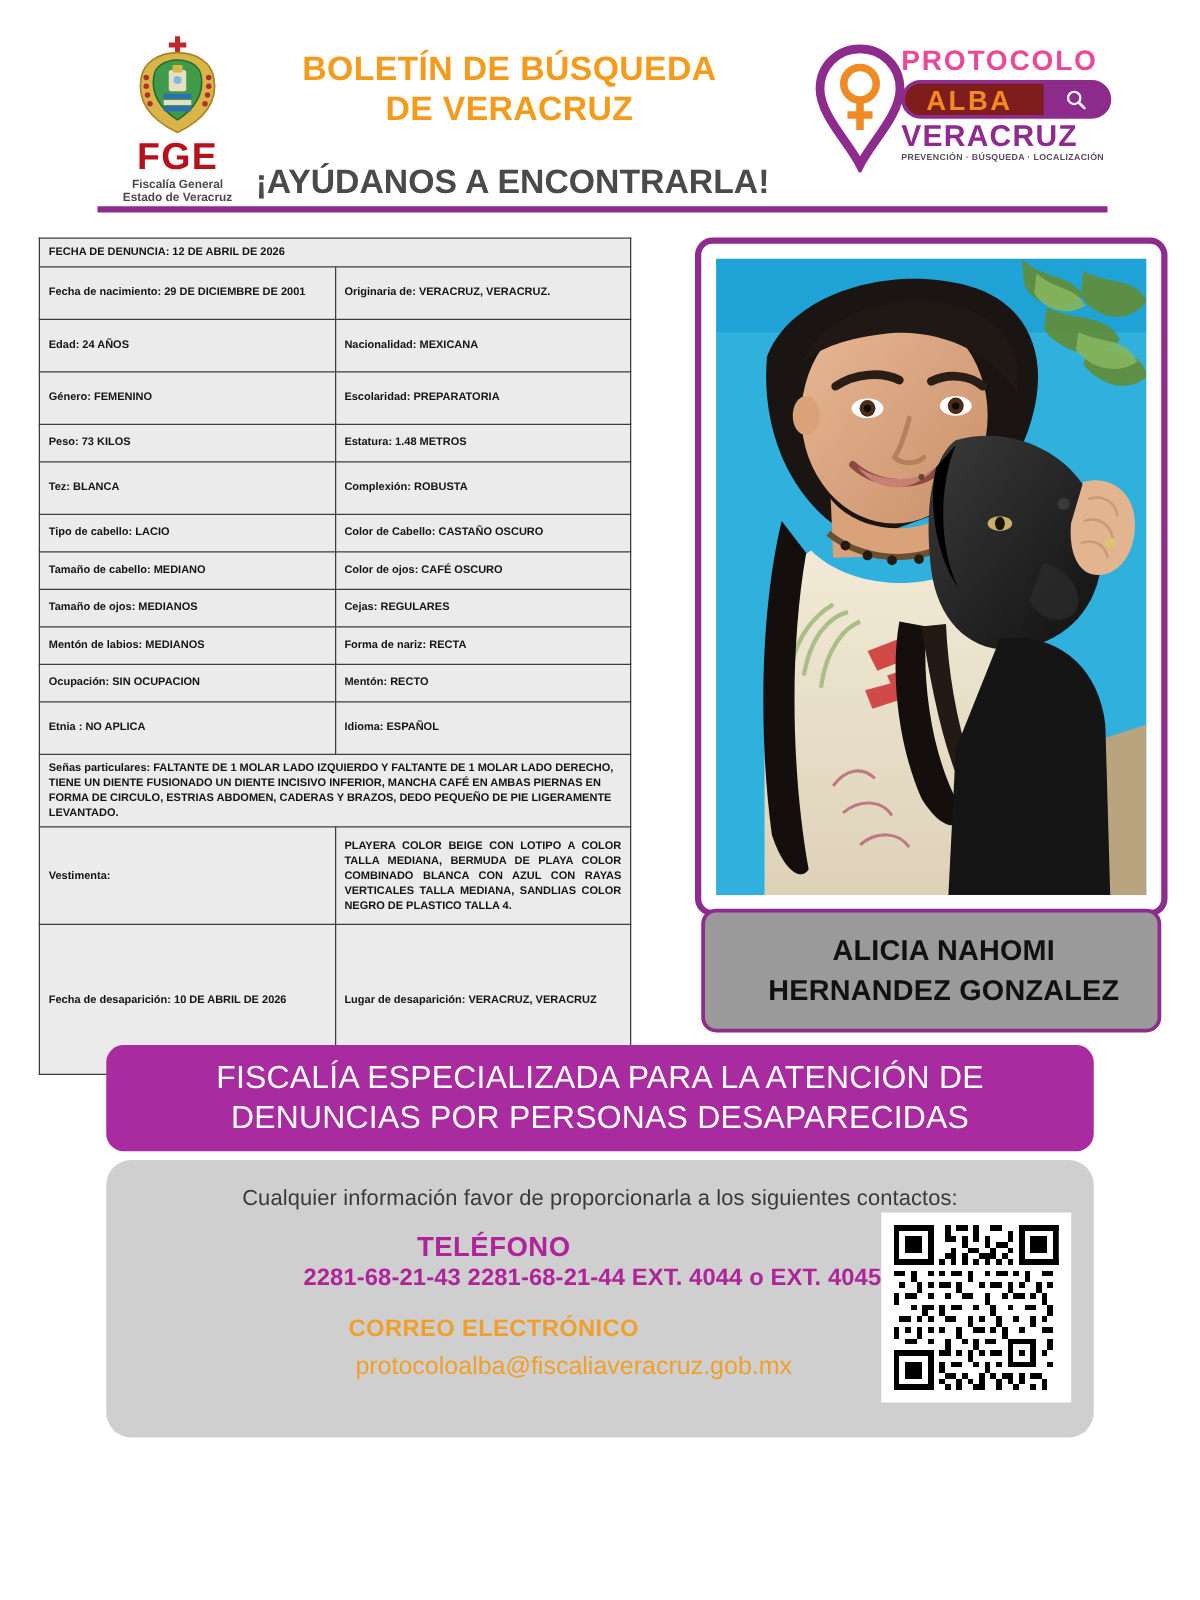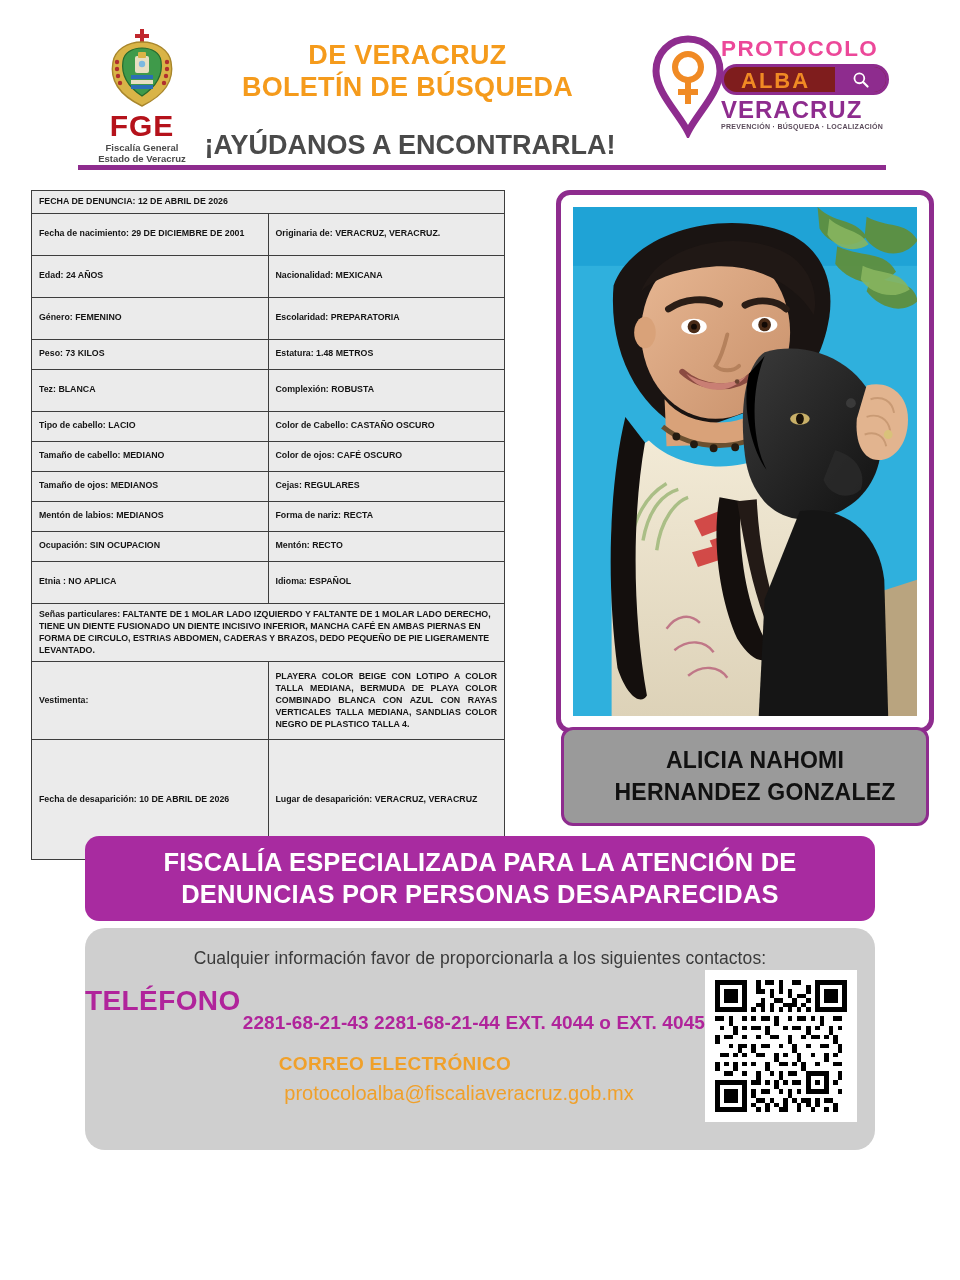--- a/index.html
+++ b/index.html
@@ -77,30 +77,30 @@
                 display: flex; flex-direction: column; align-items: center;
                 justify-content: center; padding-left: 20px; }
   .name-line { font-size: 23px; font-weight: bold; color: #111; line-height: 1.35;
                letter-spacing: 0.2px; }
 
   
   .banner { position: absolute; left: 85px; top: 836px; width: 790px; height: 85px;
             background: #A82BA0; border-radius: 14px;
             display: flex; flex-direction: column; align-items: center;
             justify-content: center; }
-  .banner-line { color: #fff; font-size: 25.5px; font-weight: bold; line-height: 1.25;
+  .banner-line { color: #fff; font-size: 25.5px; font-weight: normal; line-height: 1.25;
                  letter-spacing: 0.2px; text-align: right; }
 
   
   .contact { position: absolute; left: 85px; top: 928px; width: 790px; height: 222px;
              background: #cfcfcf; border-radius: 20px; }
   .contact-head { position: absolute; left: 0; top: 20px; width: 790px; text-align: center;
                   font-size: 17.5px; font-weight: normal; color: #3a3a3a; letter-spacing: 0.1px; }
-  .tel-label { position: absolute; left: 0; top: 57px; width: 620px; 
-               font-size: 28px; font-weight: bold; color: #B0249B; letter-spacing: 0.4px; }
+  .tel-label { position: absolute; left: 0; top: 57px; width: 620px; text-align: center;
+               font-size: 22px; font-weight: bold; color: #B0249B; letter-spacing: 0.4px; }
   .tel-nums { position: absolute; left: 0; top: 84px; width: 620px; text-align: right;
               font-size: 19px; font-weight: bold; color: #B0249B; letter-spacing: 0.1px;
               white-space: nowrap; }
   .mail-label { position: absolute; left: 0; top: 125px; width: 620px; text-align: center;
                 font-size: 19px; font-weight: bold; color: #F0A02A; letter-spacing: 0.3px; }
   .mail-addr { position: absolute; left: 0; top: 154px; width: 748px; text-align: center;
                font-size: 20px; color: #F0A02A; letter-spacing: 0px; }
   .qr-box { position: absolute; left: 620px; top: 42px; width: 152px; height: 152px;
             background: #ffffff; padding: 10px; }
   .qr { width: 100%; height: 100%; display: block; }
@@ -142,22 +142,22 @@
         </svg>
       </div>
       <div class="fge-text">FGE</div>
       <div class="fge-sub">
         <span>Fiscalía General</span><br>
         <span>Estado de Veracruz</span>
       </div>
     </div>
 
     <div class="title-block">
+      <div class="title-main">BOLETÍN DE BÚSQUEDA</div>
       <div class="title-main">DE VERACRUZ</div>
-      <div class="title-main">BOLETÍN DE BÚSQUEDA</div>
     </div>
     <div class="title-help" style="position:absolute;left:175px;top:122px;width:470px;text-align:center;">¡AYÚDANOS A ENCONTRARLA!</div>
 
     <div class="alba-logo">
       <div class="pin">
         <svg viewBox="0 0 78 104" width="78" height="104">
           <path d="M39 5 C21 5 7 19 7 37 C7 58 30 80 39 98 C48 80 71 58 71 37 C71 19 57 5 39 5 Z" fill="none" stroke="#8E2C8E" stroke-width="7"></path>
           <circle cx="39" cy="33" r="13" fill="none" stroke="#F08A24" stroke-width="6"></circle>
           <line x1="39" y1="46" x2="39" y2="70" stroke="#F08A24" stroke-width="6"></line>
           <line x1="29" y1="58" x2="49" y2="58" stroke="#F08A24" stroke-width="6"></line>

